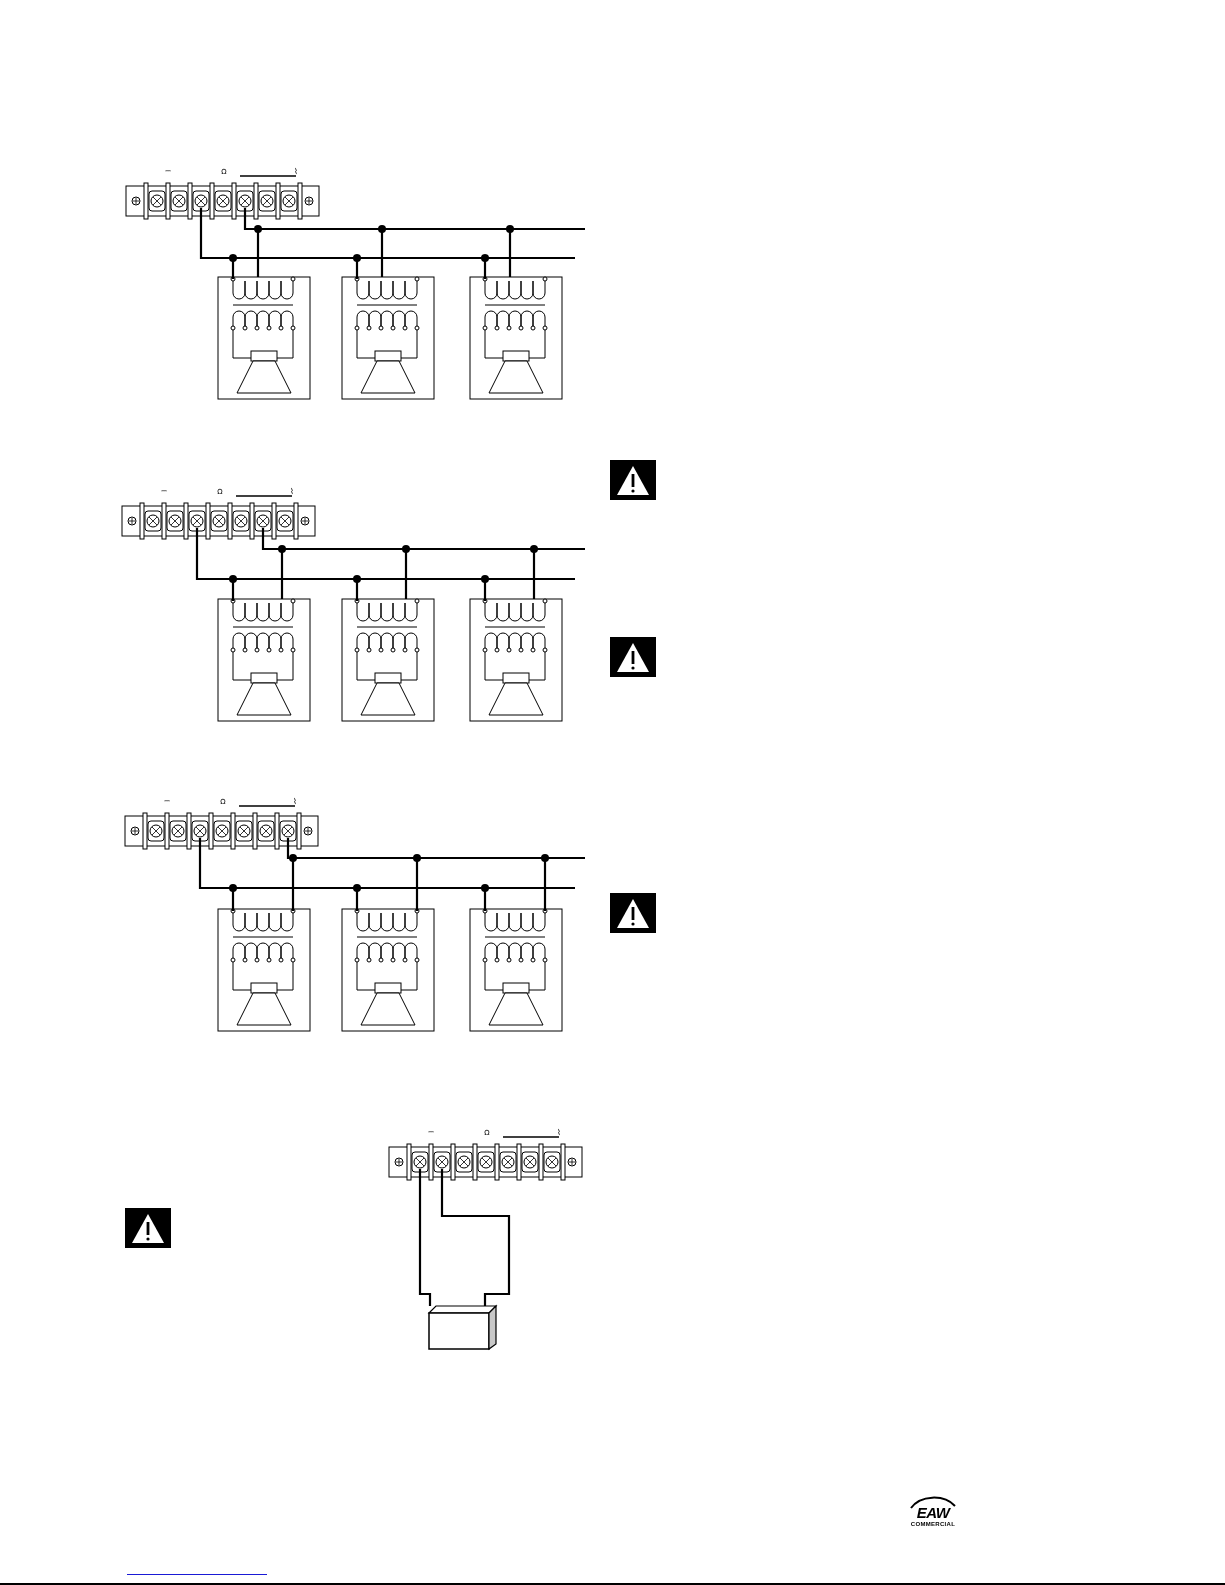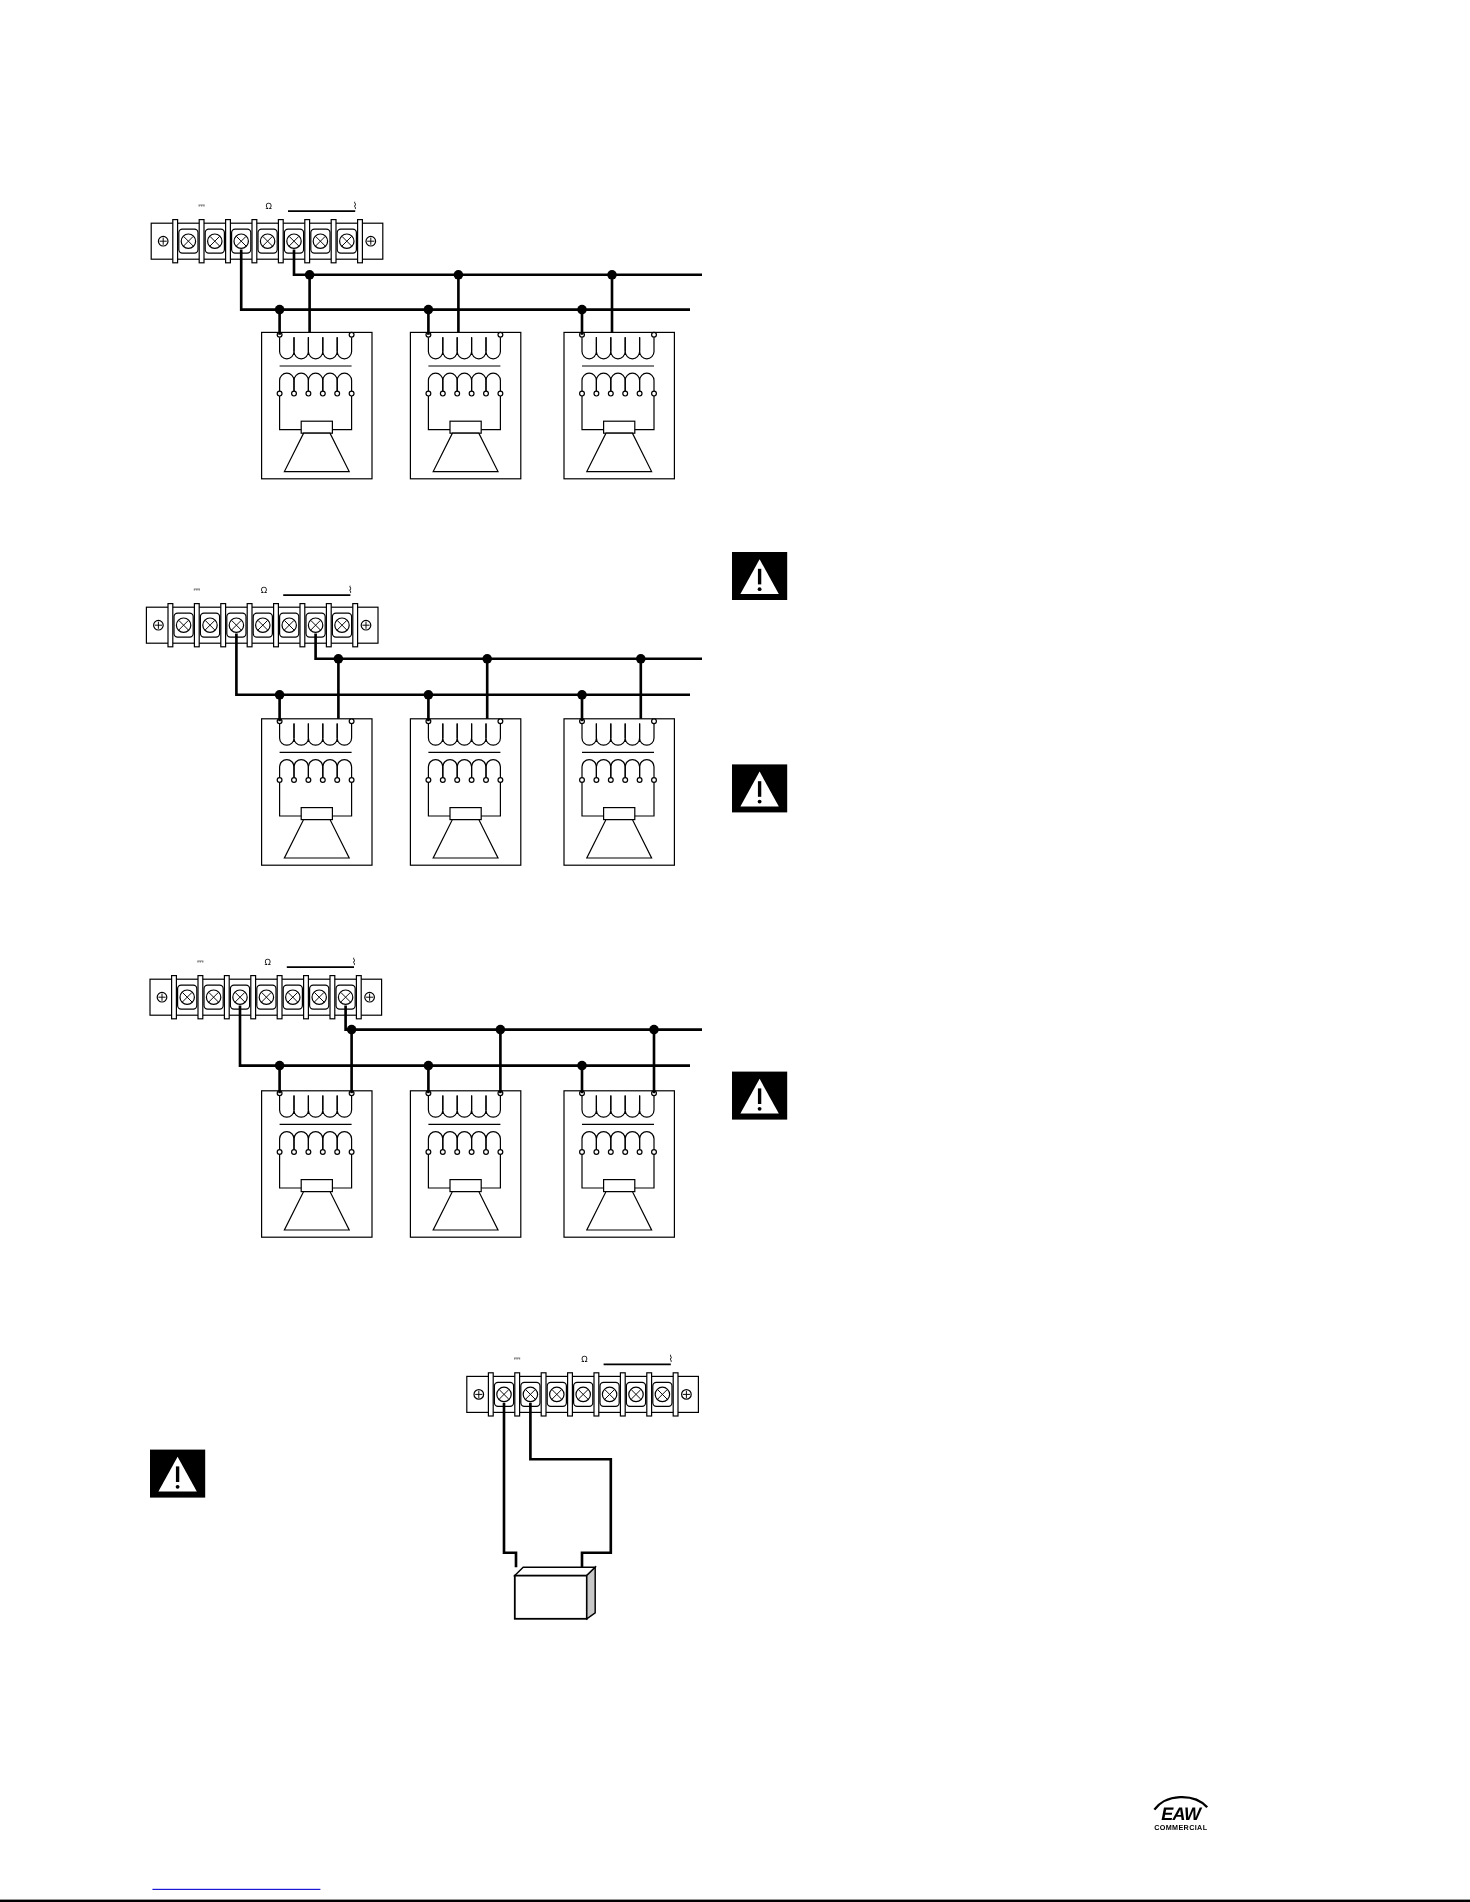--- a/index.html
+++ b/index.html
@@ -1,21 +1,21 @@
 <!DOCTYPE html>
 <html><head>
 <meta charset="utf-8">
 <style>
   html, body { margin: 0; padding: 0; background: #ffffff; }
   body { width: 1225px; height: 1585px; position: relative; overflow: hidden;
          font-family: "Liberation Sans", sans-serif; color: #000; }
   svg#page-svg { position: absolute; left: 0; top: 0; }
   .warn { position: absolute; width: 46px; height: 40px; background: #000; }
   .warn svg { display: block; }
-  .logo { position: absolute; left: 954px; top: 1490px; width: 60px; height: 50px; }
+  .logo { position: absolute; left: 903px; top: 1490px; width: 60px; height: 50px; }
   .logo-text { position: absolute; left: 0; top: 14px; width: 60px; text-align: center;
                font-weight: bold; font-style: italic; font-size: 15px; letter-spacing: -0.5px; }
   .logo-sub { position: absolute; left: 0; top: 31px; width: 60px; text-align: center;
               font-weight: bold; font-size: 6px; letter-spacing: 0.3px; }
   .link-underline { position: absolute; left: 127px; top: 1574px; width: 140px; height: 1px; background: #1a1ad6; }
   .footer-rule { position: absolute; left: 0; top: 1583px; width: 1225px; height: 2px; background: #000; }
 </style>
 </head>
 <body>
 

